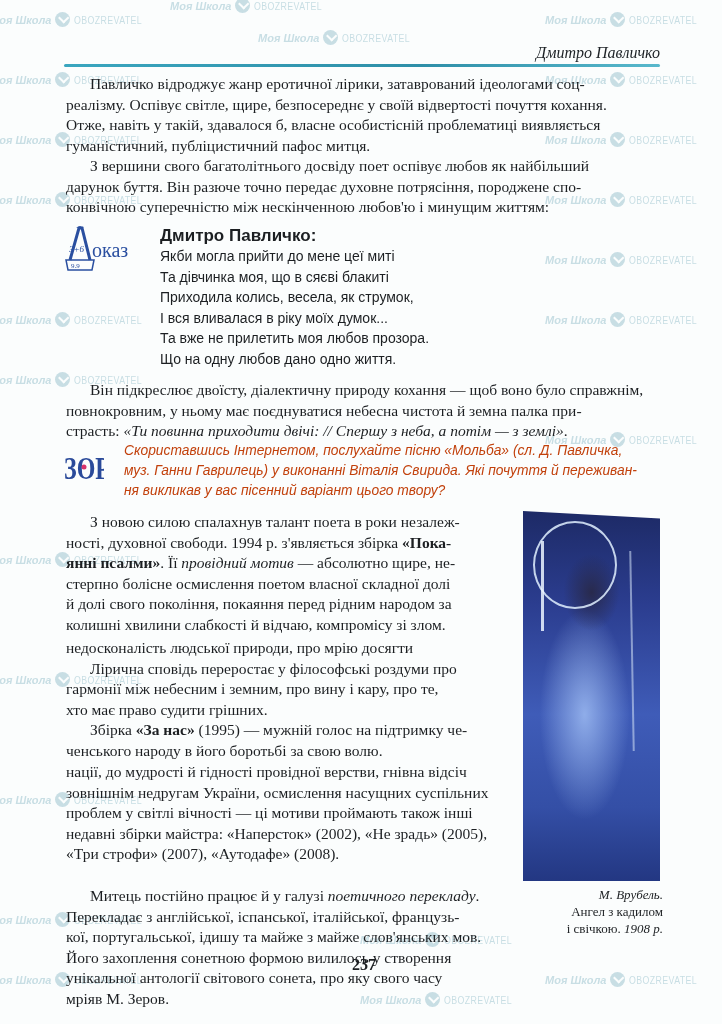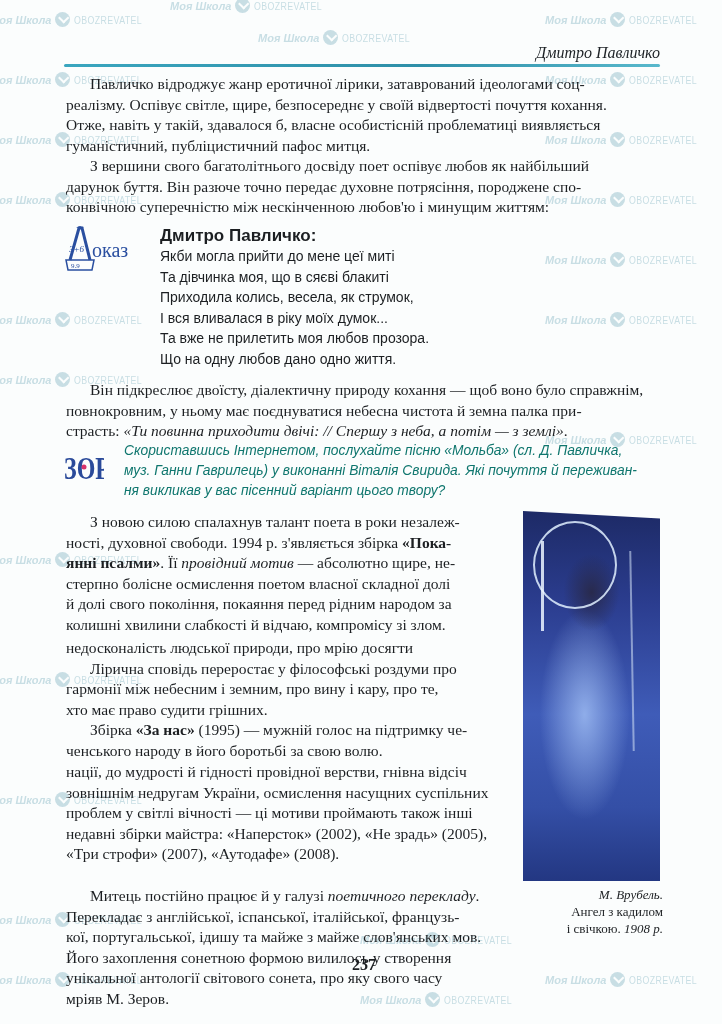--- a/index.html
+++ b/index.html
@@ -56,21 +56,21 @@
   .poem {
     position: absolute; left: 160px; top: 246px;
     font-family: Liberation Sans, sans-serif; font-size: 14px; line-height: 20.6px;
   }
   .poem div { white-space: nowrap; }
 
   .zor-icon { position: absolute; left: 64px; top: 449px; width: 40px; height: 34px; }
   .task {
     position: absolute; left: 124px; top: 441px; width: 534px;
     font-family: "Liberation Sans", sans-serif; font-style: italic;
-    font-size: 13.8px; line-height: 20px; text-align: justify; color: #0f766e;
+    font-size: 13.8px; line-height: 20px; text-align: justify; color: #c2410c;
   }
 
   .painting {
     position: absolute; left: 523px; top: 511px; width: 137px; height: 370px;
     background:
       radial-gradient(ellipse 40px 55px at 50% 22%, rgba(40,40,70,0.9), transparent 70%),
       radial-gradient(ellipse 60px 140px at 45% 55%, rgba(170,200,250,0.75), transparent 75%),
       linear-gradient(180deg, #1d2a66 0%, #2b3d8f 25%, #3f5cb8 55%, #344fa6 80%, #233782 100%);
     clip-path: polygon(0 0, 100% 2%, 100% 100%, 0 100%);
   }

